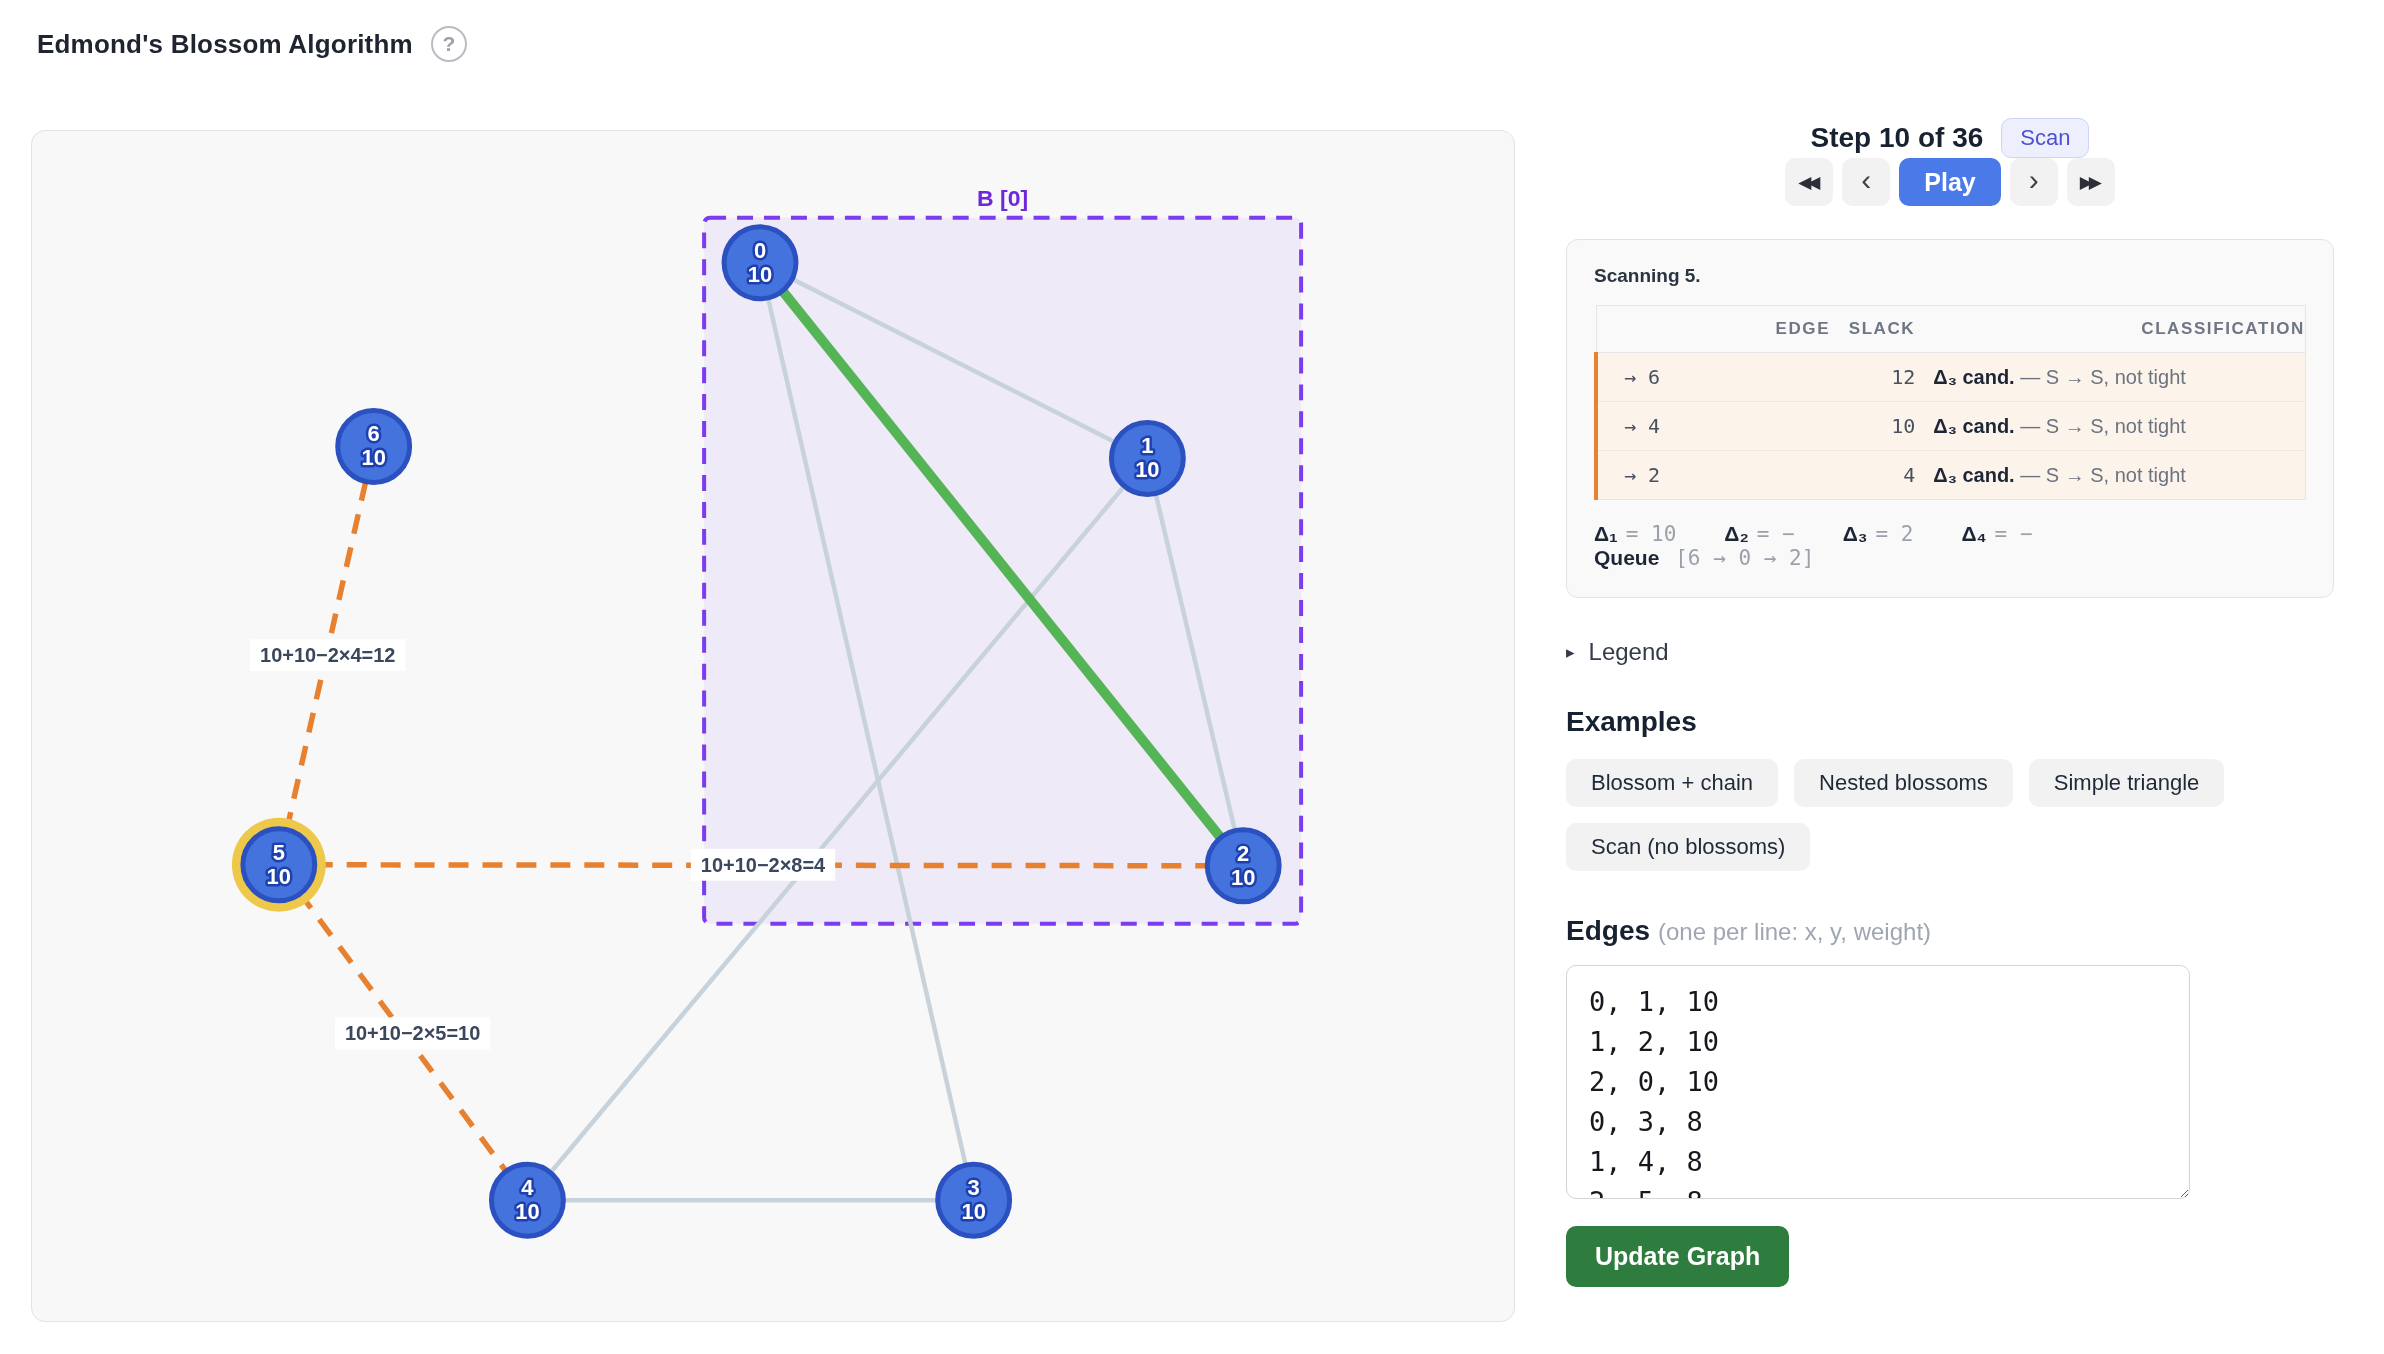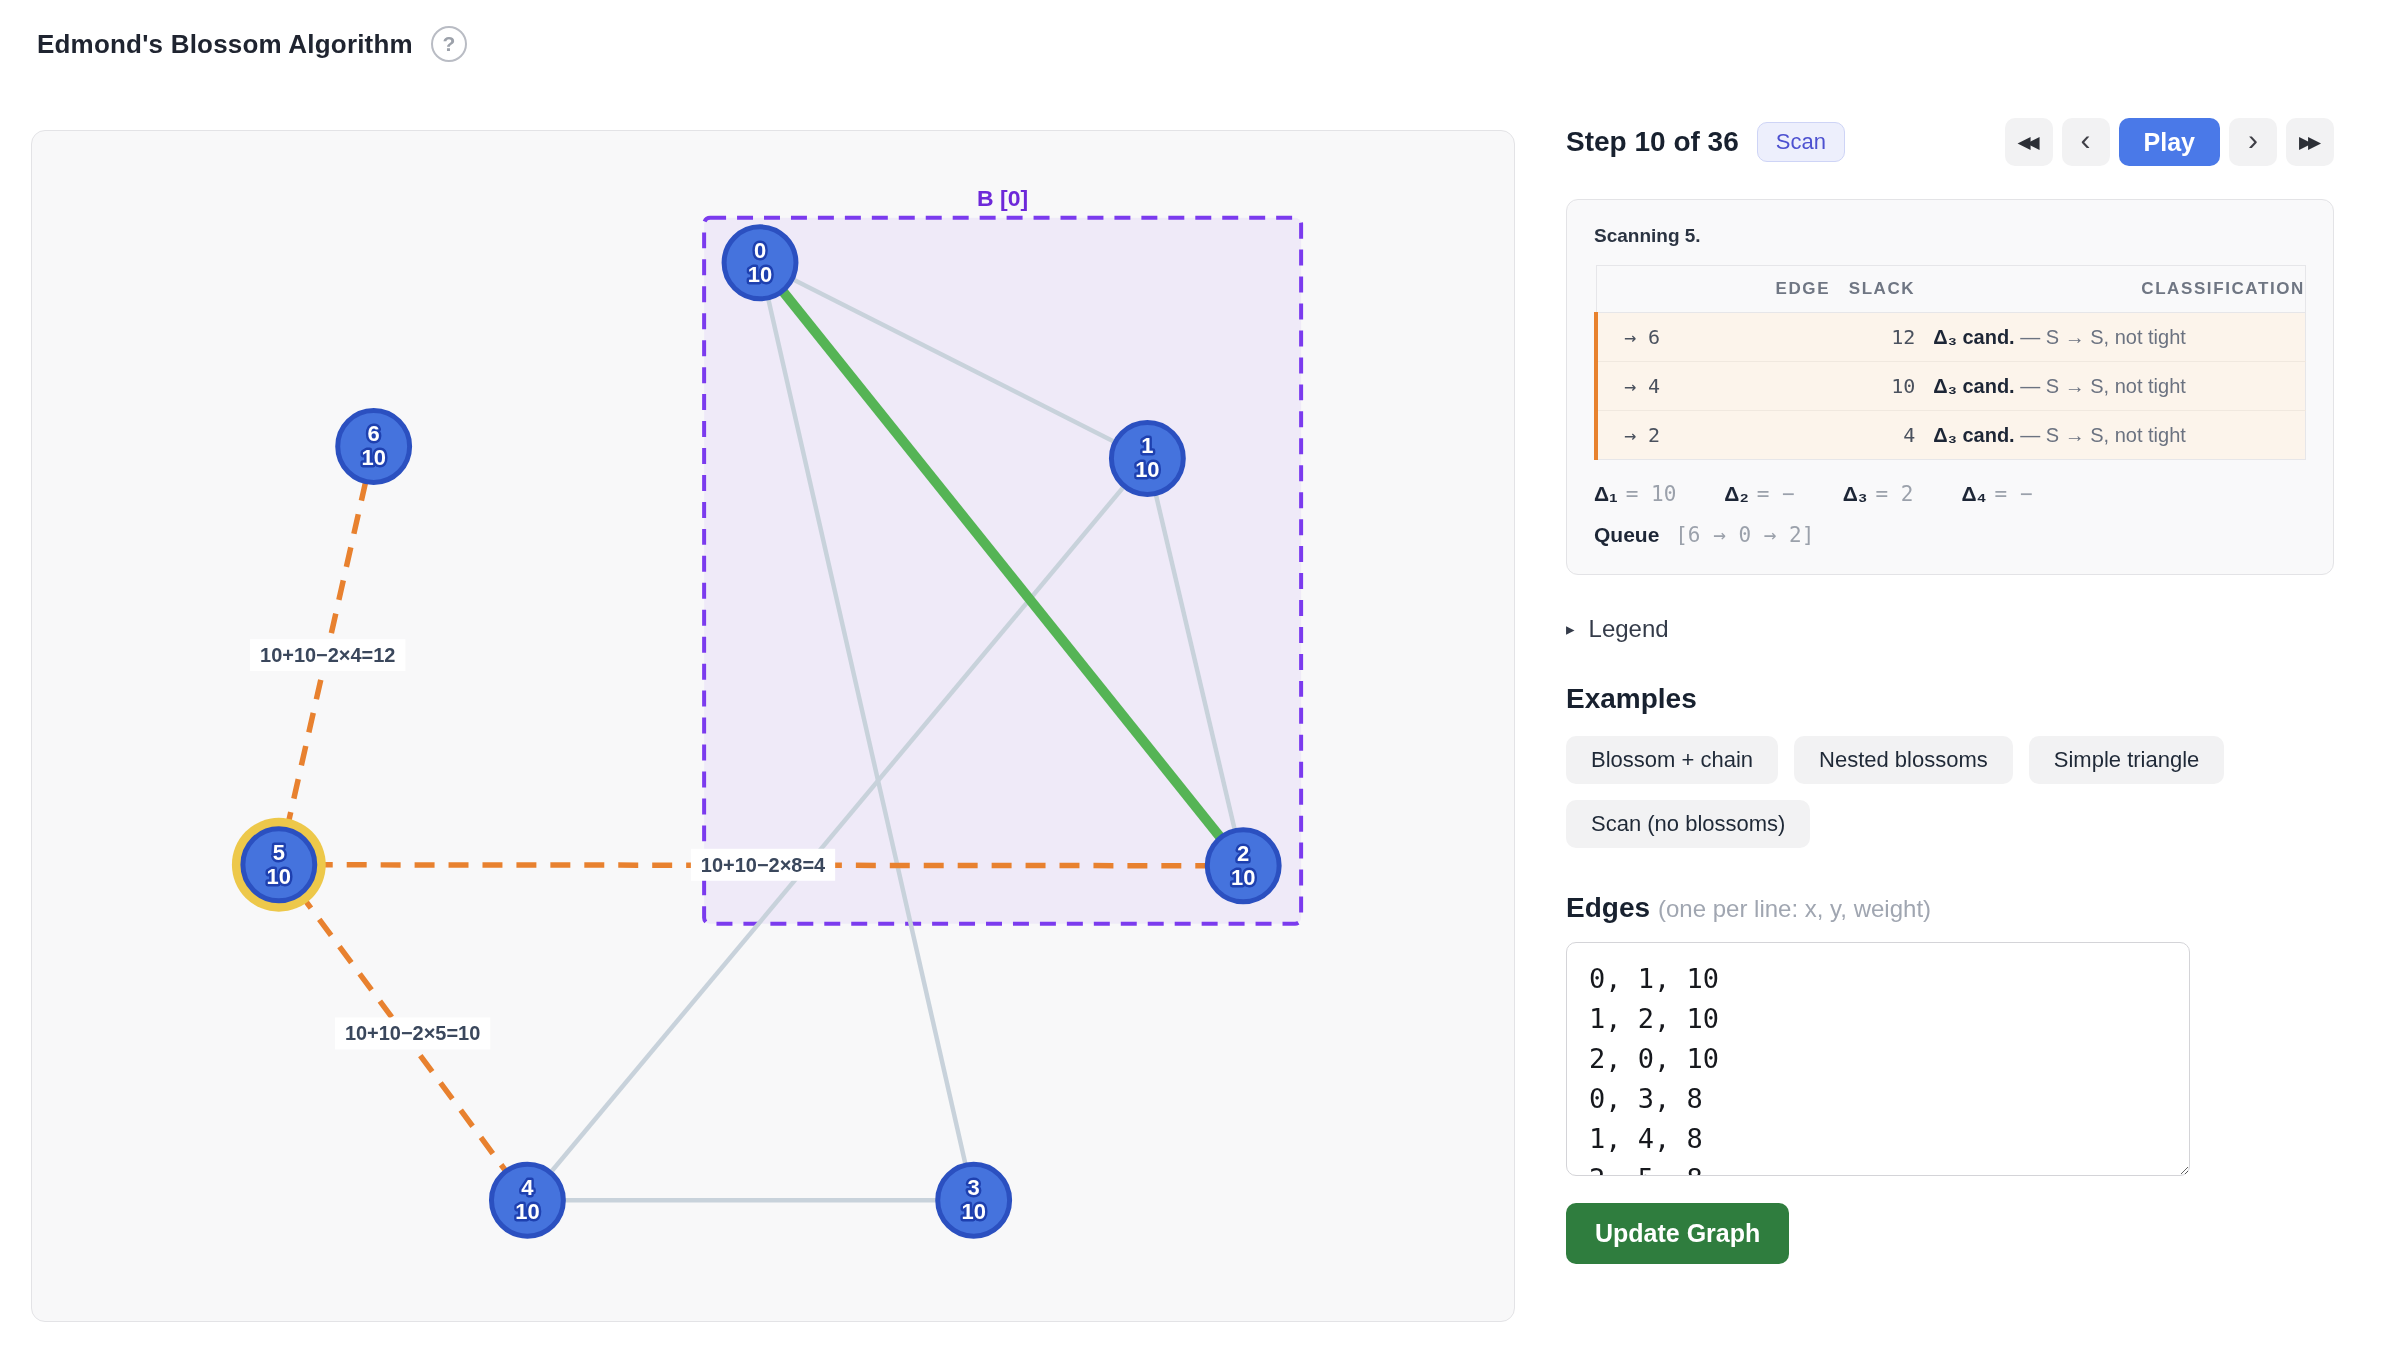--- a/index.html
+++ b/index.html
@@ -13,21 +13,21 @@
 
   
   .graph-panel { position:absolute; left:31px; top:130px; width:1484px; height:1192px;
     background:#f8f8f9; border:1.5px solid #e3e3e6; border-radius:14px; }
   .graph-panel svg { width:100%; height:100%; display:block; }
   .graph-panel svg text { font-family:"Liberation Sans", sans-serif; }
 
   
   .side { position:absolute; left:1566px; top:118px; width:768px; }
 
-  .side-header { display:flex; align-items:center; justify-content:space-between; }
+  .side-header { display:flex; align-items:center; justify-content:space-between;flex-direction:column; }
   .step-group { display:flex; align-items:center; gap:18px; }
   .step-label { font-size:28px; font-weight:600; color:#18212f; }
   .phase-badge { font-size:22px; color:#4d51d0; background:#edeffc; border:1.5px solid #ced4f6;
     border-radius:10px; padding:6px 18px; }
   .controls { display:flex; align-items:center; gap:9px; }
   .ctl-btn { height:48px; min-width:48px; border:none; border-radius:10px; background:#f2f2f3;
     color:#2c2f36; display:flex; align-items:center; justify-content:center; cursor:pointer; }
   .ctl-btn.skip { font-size:17px; letter-spacing:-4px; padding-right:4px; }
   .ctl-btn.chev { font-size:30px; color:#3f3f46; padding-bottom:4px; }
   .ctl-btn.play { background:#4a79e8; color:#ffffff; font-size:25px; font-weight:600; padding:0 25px; }
@@ -44,21 +44,21 @@
   .scan-table td { font-size:20px; padding:12px 0 12px 26px; background:#fcf4eb; border-top:1px solid #f0e8df; }
   .scan-table tbody tr td:first-child { border-left:4px solid #e8822e; }
   .scan-table td.mono { font-family:"DejaVu Sans Mono", monospace; color:#4a515e; }
   .scan-table td.num { text-align:right; padding-left:0; padding-right:0; }
   .scan-table td.cls { padding-left:18px; color:#6b7280; }
   .cls-bold { font-weight:700; color:#1d2636; }
 
   .deltas { margin-top:22px; display:flex; gap:48px; font-size:21px; }
   .delta-label { font-weight:700; color:#1d2636; }
   .delta-value { font-family:"DejaVu Sans Mono", monospace; color:#9ba1ab; margin-left:8px; }
-  .queue-line { margin-top:17px; font-size:21px; }
+  .queue-line { font-size:21px; }
   .queue-label { font-weight:700; color:#1d2636; }
   .queue-value { font-family:"DejaVu Sans Mono", monospace; color:#9ba1ab; margin-left:10px; }
 
   .legend-row { margin-top:40px; display:flex; align-items:center; gap:14px; cursor:pointer; }
   .legend-arrow { font-size:17px; color:#343b49; }
   .legend-text { font-size:24px; color:#343b49; }
 
   .examples-heading { margin-top:40px; font-size:28px; font-weight:600; color:#18212f; }
   .example-buttons { margin-top:21px; display:flex; flex-wrap:wrap; gap:16px; max-width:700px; }
   .ex-btn { border:none; background:#f2f2f3; border-radius:10px; padding:11px 25px;

